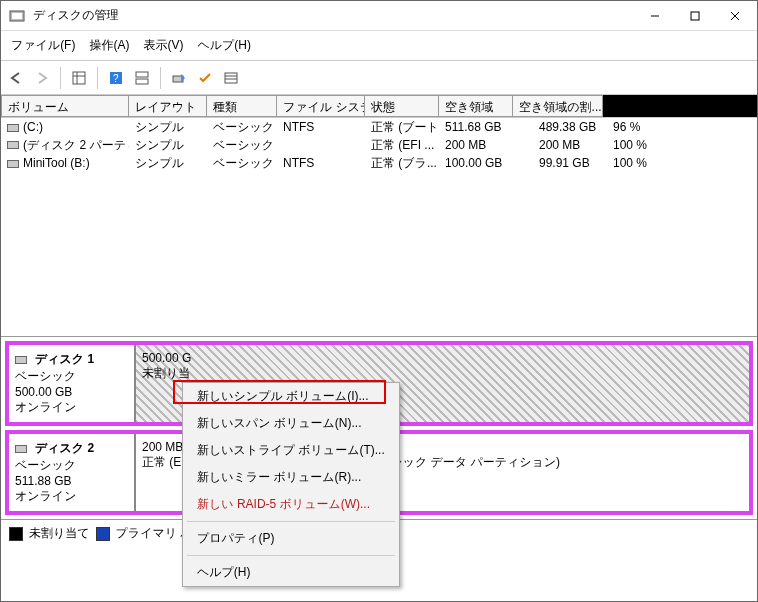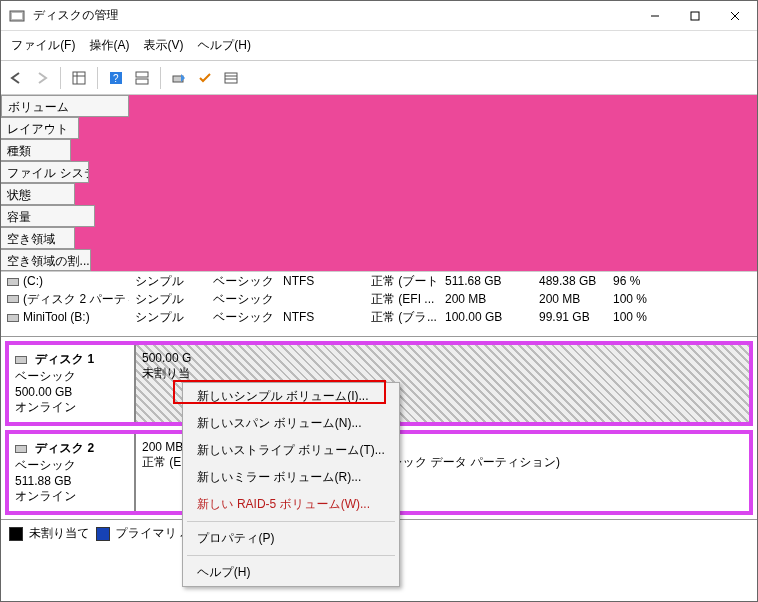--- a/index.html
+++ b/index.html
@@ -7,21 +7,21 @@
   .titlebar { display:flex; align-items:center; height:30px; padding:0 2px; border-bottom:1px solid #ddd; }
   .titlebar .app-icon { width:16px; height:16px; margin:0 6px; }
   .titlebar .title { flex:1; padding-left:2px; }
   .win-btn { width:40px; height:28px; display:flex; align-items:center; justify-content:center; color:#333; }
   .menubar { display:flex; gap:2px; padding:4px 6px 4px 4px; border-bottom:1px solid #ccc; }
   .menubar span { padding:2px 6px; }
   .toolbar { display:flex; align-items:center; height:34px; padding:0 4px; gap:4px; border-bottom:1px solid #ccc; }
   .tb-btn { width:22px; height:22px; display:flex; align-items:center; justify-content:center; border:1px solid transparent; }
   .tb-sep { width:1px; height:22px; background:#ccc; margin:0 3px; }
   .grid-area { height:242px; overflow:hidden; border-bottom:1px solid #999; position:relative; }
-  .grid-header { display:flex; background:#ec4899; border-bottom:1px solid #ccc;flex-direction:column; }
+  .grid-header { display:flex; background:#000000; border-bottom:1px solid #ccc; }
   .gh { border:1px solid #999; border-left:none; padding:3px 6px; height:22px; background:#f6f6f6; overflow:hidden; white-space:nowrap; }
   .gh:first-child { border-left:1px solid #999; }
   .grid-row { display:flex; padding:0; height:18px; align-items:center; }
   .gc { padding:1px 6px; overflow:hidden; white-space:nowrap; }
   .vol-icon { display:inline-block; width:12px; height:8px; background:#ccc; border:1px solid #666; margin-right:4px; vertical-align:middle; }
   .disk-panels { position:relative; }
   .disk-row { display:flex; border:4px solid #d946ef; margin:4px; }
   .disk-left { width:126px; border-right:1px solid #888; padding:6px; }
   .disk-left .dname { font-weight:bold; }
   .disk-right { flex:1; display:flex; flex-direction:row; }
@@ -128,21 +128,20 @@
     </div>
 </div>
 
 <div class="grid-area">
   <div class="grid-header">
     <div class="gh c0">ボリューム</div>
     <div class="gh c1">レイアウト</div>
     <div class="gh c2">種類</div>
     <div class="gh c3">ファイル システム</div>
     <div class="gh c4">状態</div>
-    <div class="gh c5">容量</div>
     <div class="gh c6">空き領域</div>
     <div class="gh c7">空き領域の割...</div>
   </div>
   <div class="grid-row">
     <div class="gc l0"><span class="vol-icon"></span><span>(C:)</span></div>
     <div class="gc l1">シンプル</div>
     <div class="gc l2">ベーシック</div>
     <div class="gc l3">NTFS</div>
     <div class="gc l4">正常 (ブート...</div>
     <div class="gc l5">511.68 GB</div>

